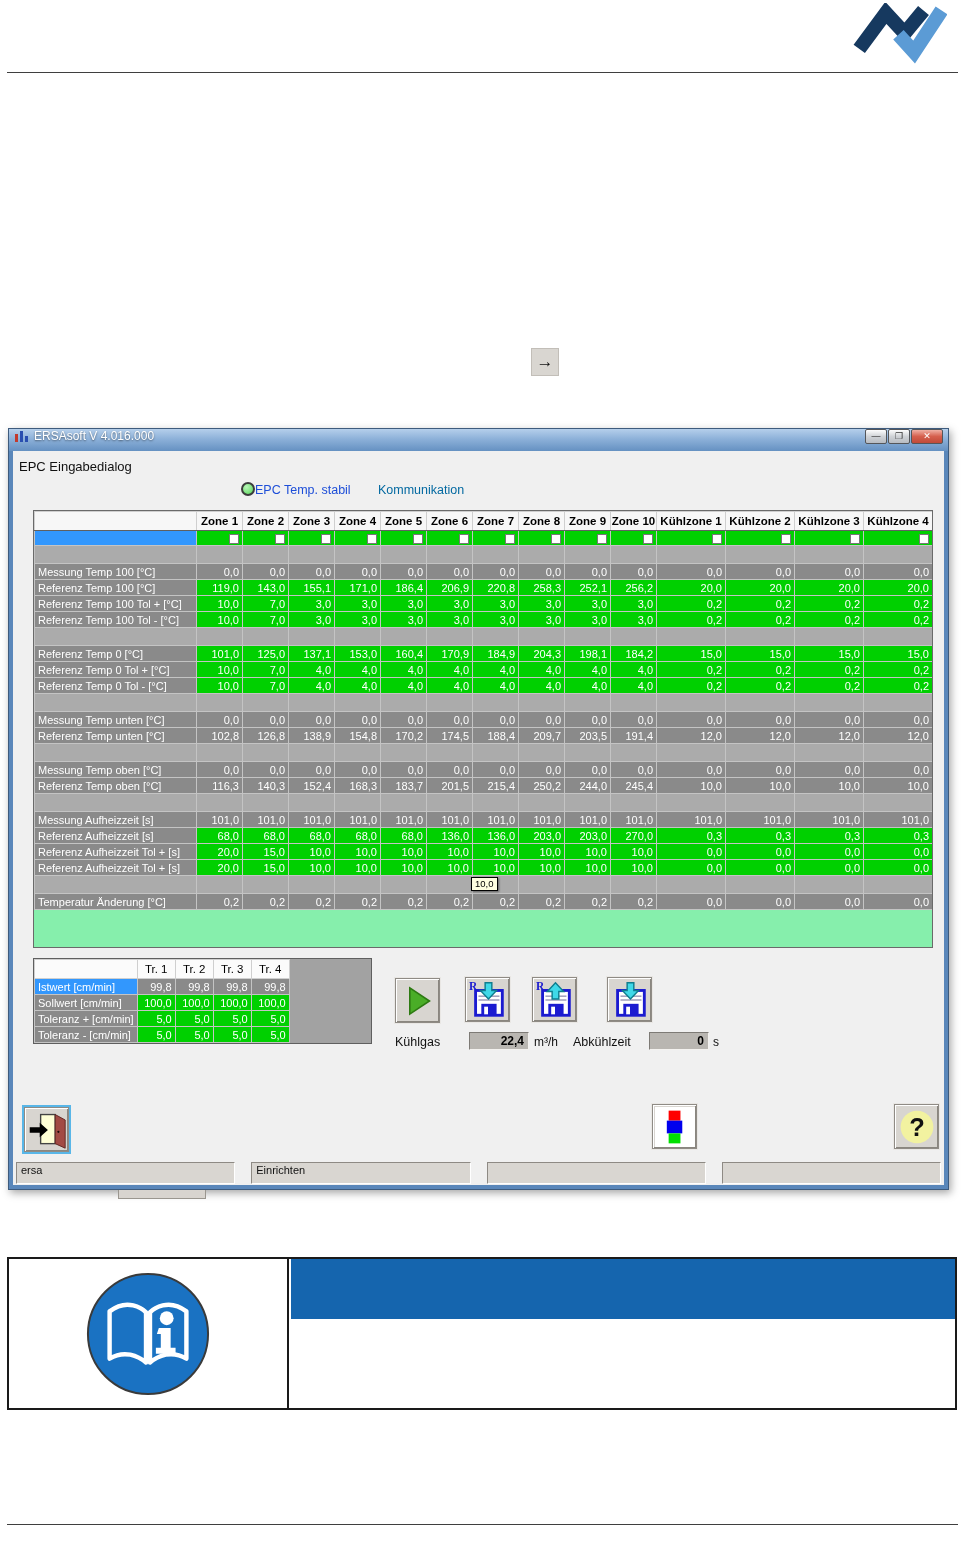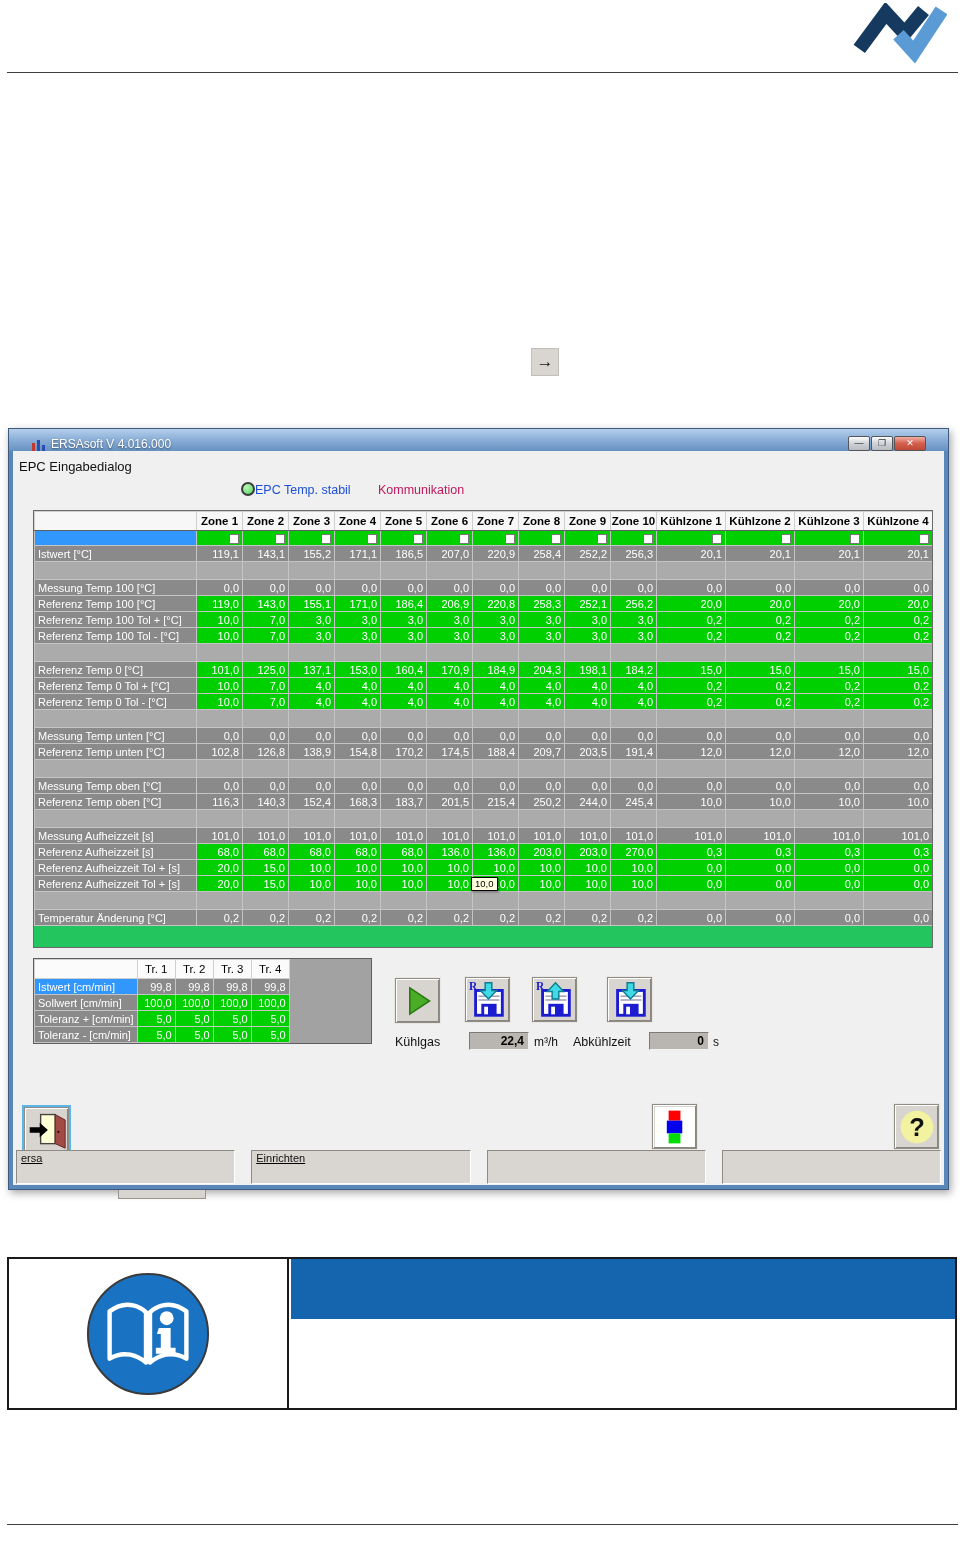--- a/index.html
+++ b/index.html
@@ -14,38 +14,38 @@
 
   
   #arrow-btn { position:absolute; left:531px; top:348px; width:28px; height:28px;
     background:#d9d6d1; border:1px solid #c2beb8; font-size:17px; color:#111;
     display:flex; align-items:center; justify-content:center; }
 
   
   #app-window { position:absolute; left:8px; top:428px; width:941px; height:762px;
     border:1px solid #3e5b7d; background:#5a87ba; box-shadow:2px 3px 8px rgba(0,0,0,.35); }
   #titlebar { height:22px; background:linear-gradient(#b5cfeb,#8db1d9 45%,#filler 46%,#6591c2);
-    background:linear-gradient(#b5cfeb,#8db1d9 45%,#6591c2); display:flex; align-items:flex-end; padding:0 22px; }
+    background:linear-gradient(#b5cfeb,#8db1d9 45%,#6591c2); display:flex; align-items:flex-start; padding:0 5px; }
   #title-text { color:#fff; font-size:12px; margin-left:5px; text-shadow:0 1px 2px rgba(0,0,0,.5); flex:1; }
   .cap-btn { width:22px; height:15px; margin-left:1px; border:1px solid #54565a; border-radius:2px;
     background:linear-gradient(#fdfdfd,#cfd2d6 50%,#b8bcc2); font-size:9px; line-height:13px;
     text-align:center; color:#333; }
   .cap-btn.close { width:32px; background:linear-gradient(#f0b0a4,#d55f4d 50%,#c04a38); color:#fff; }
 
   #client { position:absolute; left:4px; right:4px; top:22px; bottom:4px; background:#f0f0f0;padding-left:28px; }
 
   #dialog-title { position:absolute; left:6px; top:8px; font-size:13px; color:#111; }
   #indicator-dot { position:absolute; left:228px; top:31px; width:14px; height:14px; border-radius:50%;
     background:radial-gradient(circle at 35% 30%, #b9f7b9, #56d556); border:2px solid #3c3c3c; }
   #indicator-label { position:absolute; left:242px; top:32px; font-size:12.5px; color:#1d4ed8; }
-  #komm-label { position:absolute; left:365px; top:32px; font-size:12.5px; color:#be185d; }
+  #komm-label { position:absolute; left:365px; top:32px; font-size:12.5px; color:#0369a1; }
 
   
   #epc-table-wrap { position:absolute; left:20px; top:59px; width:900px; height:438px;
-    background:#22c55e; border:1px solid #6a6a6a; overflow:hidden; }
+    background:#86efac; border:1px solid #6a6a6a; overflow:hidden; }
   table.grid { border-collapse:collapse; table-layout:fixed; }
   #epc-table { width:898px; }
   #epc-table col.col-label { width:162px; }
   #epc-table col.col-zone  { width:46px; }
   #epc-table col.col-cool  { width:69px; }
   table.grid th { background:#f7f7f7; color:#000; font-size:11.5px; font-weight:bold; height:19px;
     border:1px solid #cfcfcf; border-bottom:1px solid #606060; white-space:nowrap; overflow:hidden; }
   table.grid td { border:1px solid #c4c4c4; font-size:11px; color:#fff; height:16px;
     padding:0 3px; white-space:nowrap; overflow:hidden; }
   td.lbl { text-align:left; }
@@ -81,21 +81,21 @@
     border:1px solid; border-color:#7d7a75 #f4f2ef #f4f2ef #7d7a75;
     font-size:12px; font-weight:bold; color:#000; text-align:right; padding:1px 4px 0 0; }
   .ctl-label { position:absolute; font-size:12.5px; color:#111; }
   .ctl-unit  { position:absolute; font-size:12px; color:#111; }
 
   #exit-btn  { left:11px;  top:656px; outline:2px solid #58b6e8; }
   #color-btn { left:639px; top:653px; }
   #help-btn  { left:881px; top:653px; }
 
   
-  #statusbar { position:absolute; left:3px; right:3px; bottom:1px; height:34px; display:flex; gap:16px;text-decoration:underline; }
+  #statusbar { position:absolute; left:3px; right:3px; bottom:1px; height:22px; display:flex; gap:16px; }
   .sb-seg { flex:1; background:#d9d6d1; border:1px solid; border-color:#8e8a84 #ffffff #ffffff #8e8a84;
     font-size:11px; color:#111; padding:1px 0 0 4px; white-space:nowrap; overflow:hidden; }
 
   #bg-fragment { position:absolute; left:118px; top:1190px; width:88px; height:9px;
     background:#d8d4cf; border:1px solid #9a968f; border-top:none; }
 
   
   #info-box { position:absolute; left:7px; top:1257px; width:950px; height:153px;
     border:2px solid #1a1a1a; background:#fff; }
   #info-left { position:absolute; left:0; top:0; bottom:0; width:280px; border-right:2px solid #1a1a1a;
@@ -214,37 +214,20 @@
                 <td class="green">
                   <span class="cbox"></span>
                 </td>
                 <td class="green">
                   <span class="cbox"></span>
                 </td>
                 <td class="green">
                   <span class="cbox"></span>
                 </td>
               </tr>
-              <tr>
-                <td class="lbl gray">Istwert [°C]</td>
-                <td class="val gray">119,1</td>
-                <td class="val gray">143,1</td>
-                <td class="val gray">155,2</td>
-                <td class="val gray">171,1</td>
-                <td class="val gray">186,5</td>
-                <td class="val gray">207,0</td>
-                <td class="val gray">220,9</td>
-                <td class="val gray">258,4</td>
-                <td class="val gray">252,2</td>
-                <td class="val gray">256,3</td>
-                <td class="val gray">20,1</td>
-                <td class="val gray">20,1</td>
-                <td class="val gray">20,1</td>
-                <td class="val gray">20,1</td>
-              </tr>
               <tr class="seprow">
                 <td class="sep"></td>
                 <td class="sep"></td>
                 <td class="sep"></td>
                 <td class="sep"></td>
                 <td class="sep"></td>
                 <td class="sep"></td>
                 <td class="sep"></td>
                 <td class="sep"></td>
                 <td class="sep"></td>

